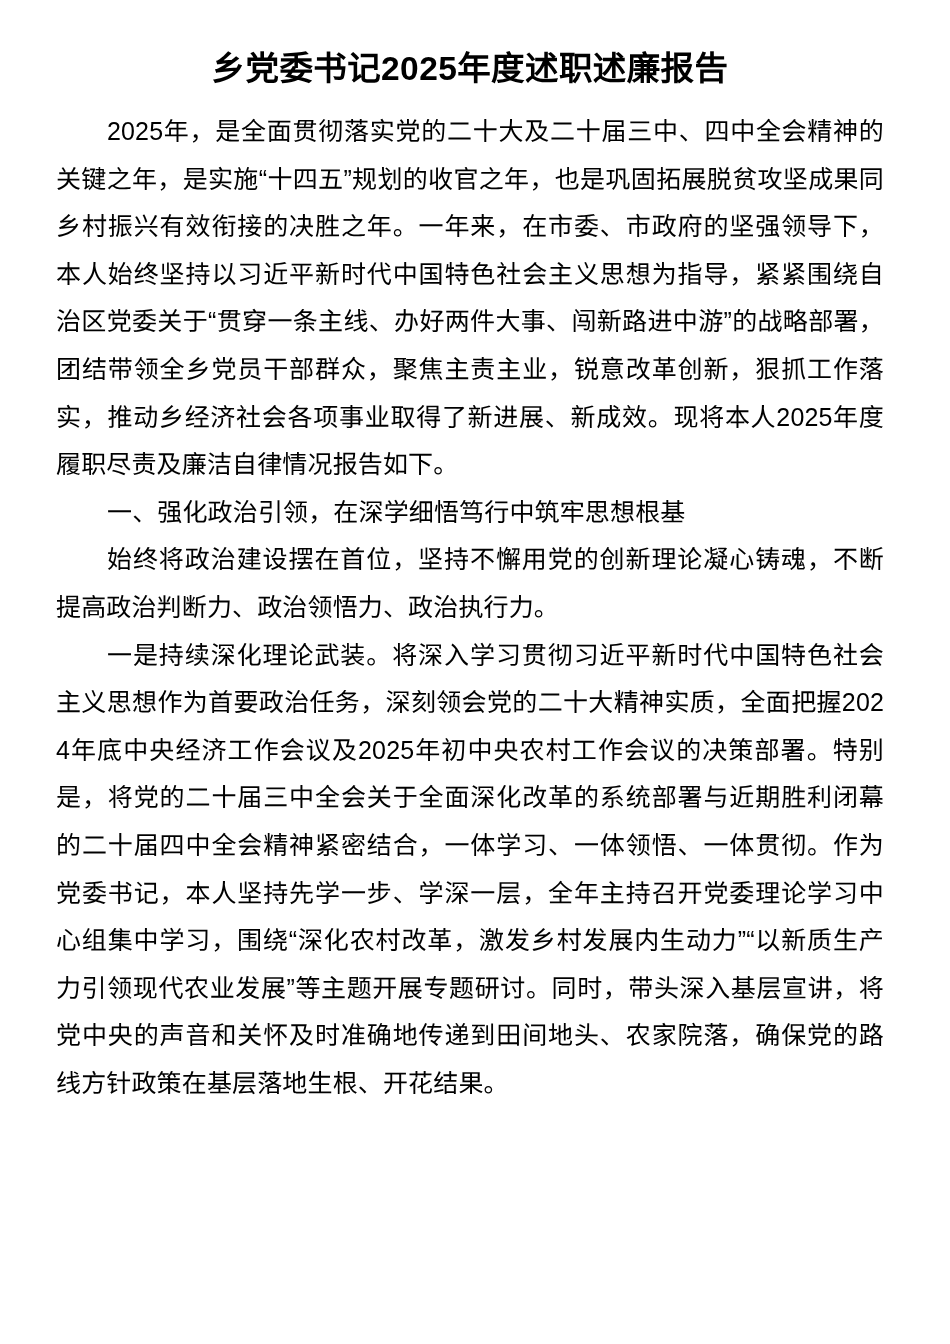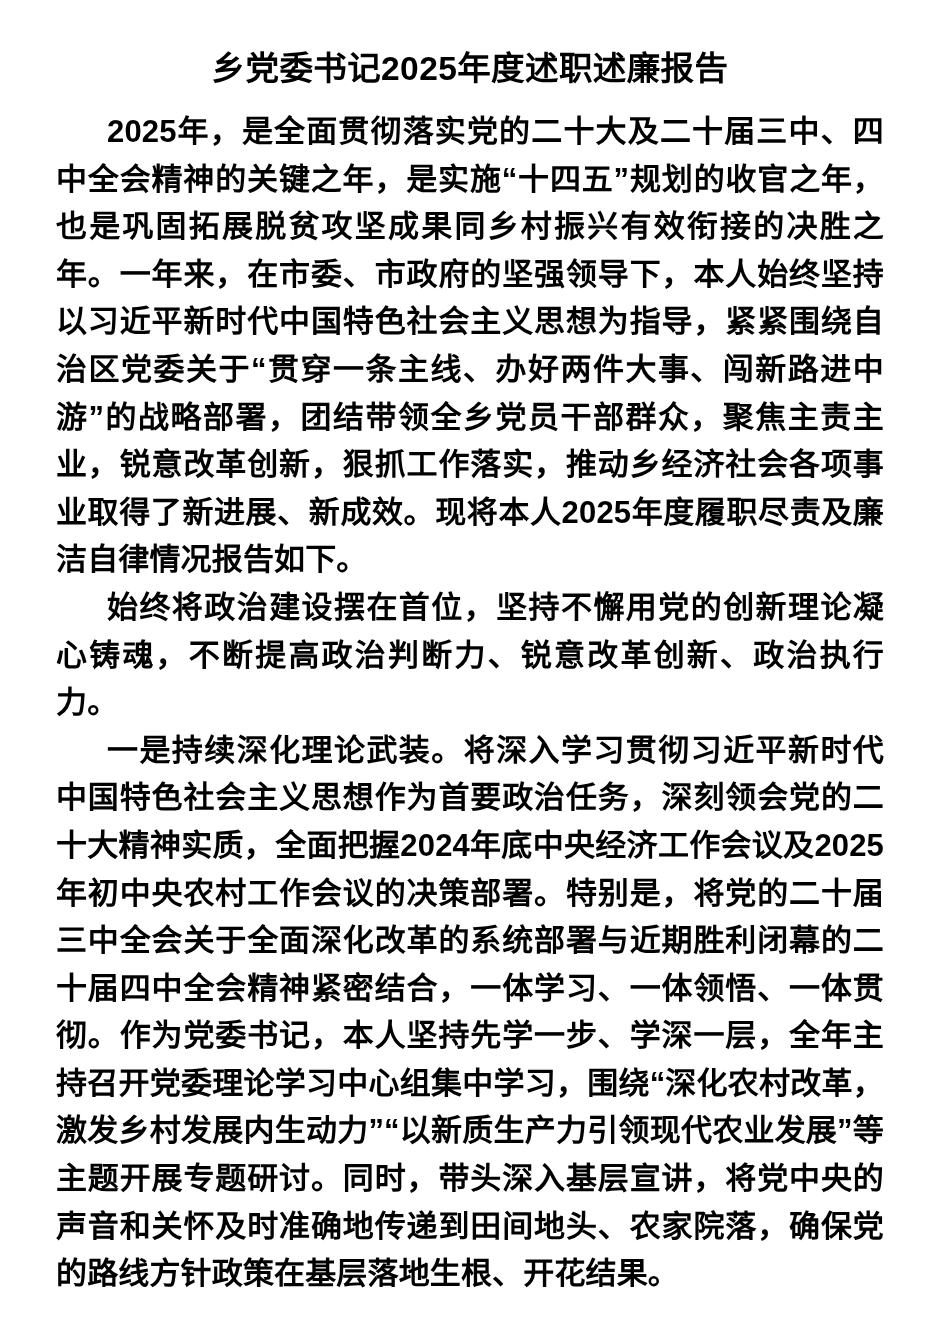--- a/index.html
+++ b/index.html
@@ -30,29 +30,28 @@
   .doc-title {
     font-size: 33.5px;
     font-weight: bold;
     text-align: center;
     letter-spacing: 0.4px;
     line-height: 50px;
     margin: 0 0 14px 0;
     white-space: nowrap;
   }
   .para {
-    font-size: 31px;
+    font-size: 25px;
     line-height: 47.6px;
     text-align: justify;
     text-justify: inter-character;
     text-align-last: left;
     margin: 0;
     letter-spacing: 0.15px;
     word-break: break-all;
-    font-weight: bold;
   }
   .para.indent {
     text-indent: 51px;
   }
   .para.heading {
     text-indent: 51px;
   }
   
   .tail-clip {
     overflow: hidden;
@@ -61,20 +60,21 @@
 </head>
 <body>
 
 <div id="page">
   <div id="doc-body">
 
     <h1 class="doc-title">乡党委书记2025年度述职述廉报告</h1>
 
     <p class="para indent">2025年，是全面贯彻落实党的二十大及二十届三中、四中全会精神的关键之年，是实施“十四五”规划的收官之年，也是巩固拓展脱贫攻坚成果同乡村振兴有效衔接的决胜之年。一年来，在市委、市政府的坚强领导下，本人始终坚持以习近平新时代中国特色社会主义思想为指导，紧紧围绕自治区党委关于“贯穿一条主线、办好两件大事、闯新路进中游”的战略部署，团结带领全乡党员干部群众，聚焦主责主业，锐意改革创新，狠抓工作落实，推动乡经济社会各项事业取得了新进展、新成效。现将本人2025年度履职尽责及廉洁自律情况报告如下。</p>
 
+    <p class="para heading">一、强化政治引领，在深学细悟笃行中筑牢思想根基</p>
 
-    <p class="para indent">始终将政治建设摆在首位，坚持不懈用党的创新理论凝心铸魂，不断提高政治判断力、锐意改革创新、政治执行力。</p>
+    <p class="para indent">始终将政治建设摆在首位，坚持不懈用党的创新理论凝心铸魂，不断提高政治判断力、政治领悟力、政治执行力。</p>
 
     <p class="para indent">一是持续深化理论武装。将深入学习贯彻习近平新时代中国特色社会主义思想作为首要政治任务，深刻领会党的二十大精神实质，全面把握2024年底中央经济工作会议及2025年初中央农村工作会议的决策部署。特别是，将党的二十届三中全会关于全面深化改革的系统部署与近期胜利闭幕的二十届四中全会精神紧密结合，一体学习、一体领悟、一体贯彻。作为党委书记，本人坚持先学一步、学深一层，全年主持召开党委理论学习中心组集中学习，围绕“深化农村改革，激发乡村发展内生动力”“以新质生产力引领现代农业发展”等主题开展专题研讨。同时，带头深入基层宣讲，将党中央的声音和关怀及时准确地传递到田间地头、农家院落，确保党的路线方针政策在基层落地生根、开花结果。</p>
 
 
   </div>
 </div>
 
 </body></html>

